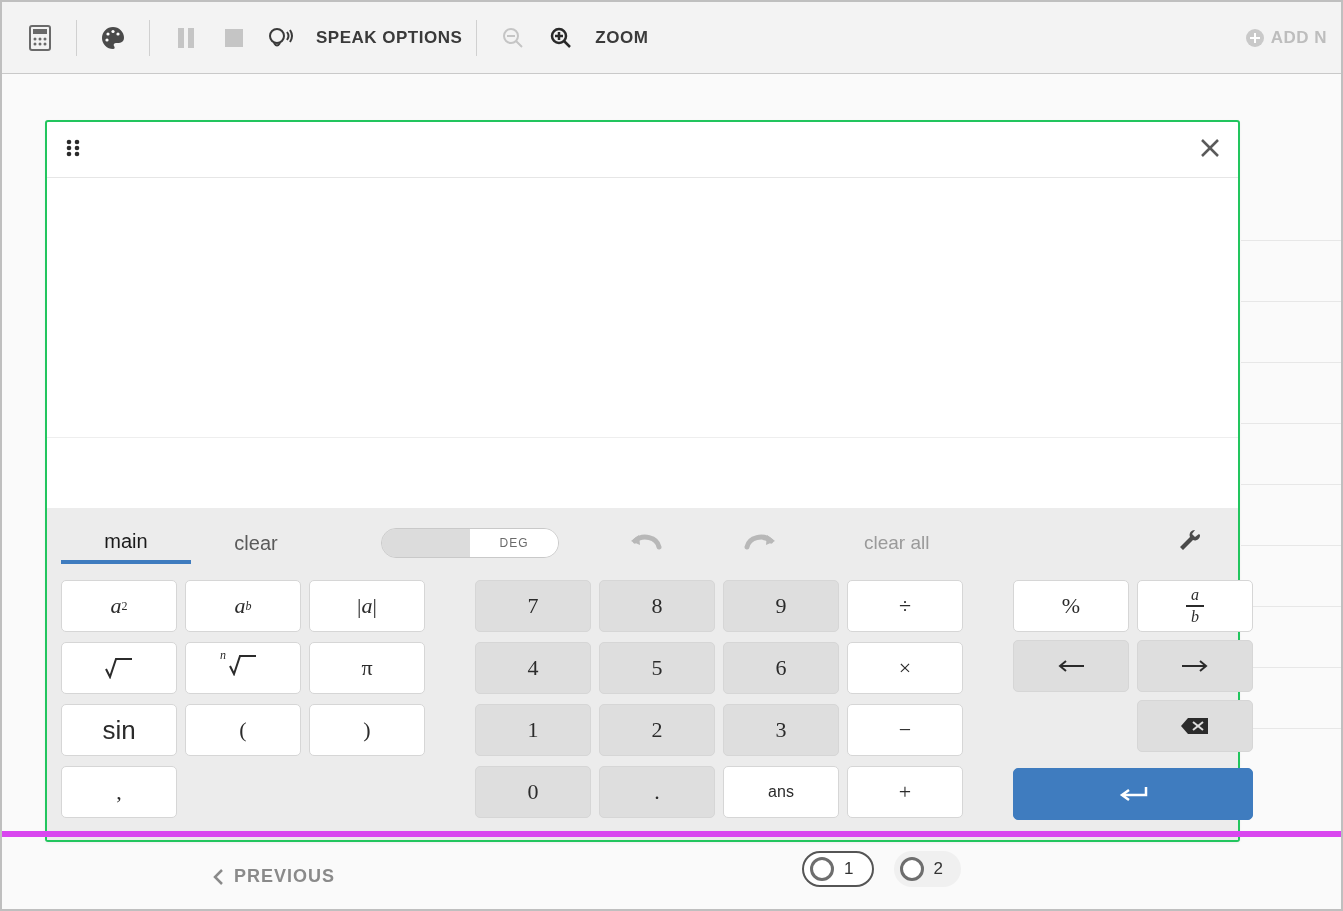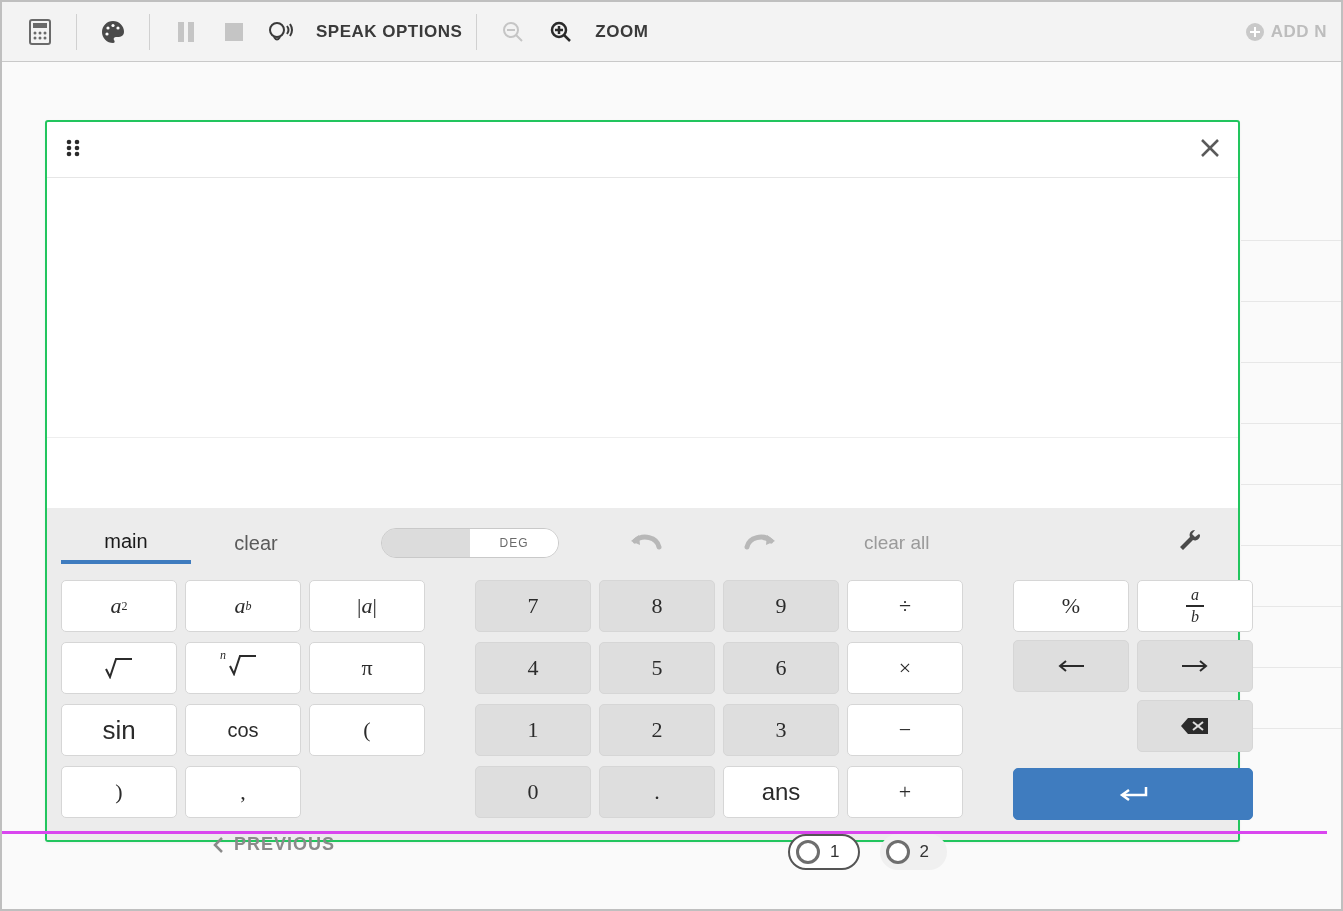--- a/index.html
+++ b/index.html
@@ -6,21 +6,21 @@
   body {
     margin: 0;
     font-family: "Segoe UI", Arial, sans-serif;
     background: #fafafa;
     width: 1343px;
     height: 911px;
     overflow: hidden;
     border: 2px solid #bfbfbf;
   }
   .toolbar {
-    height: 60px;
+    height: 72px;
     background: #f3f3f3;
     border-bottom: 1px solid #c9c9c9;
     display: flex;
     align-items: center;
     padding: 0 16px;
     gap: 4px;
     position: relative;
   }
   .toolbar .icon-btn {
     width: 44px;
@@ -192,27 +192,27 @@
   .key.shade { background: #dedede; }
   .key.enter { background: #3f7cbf; color: #fff; border-color:#3f7cbf; }
   .key.span2 { grid-column: span 2; }
   .ital { font-style: italic; }
   sup { font-size: 12px; vertical-align: super; }
   .arrow-svg { stroke:#2b2b2b; stroke-width:2; fill:none; }
 
   
   .bottom-bar {
     position: absolute;
-    left: 2px; right: 16px;
+    left: 2px; right: 2px;
     bottom: 24px;
     height: 56px;
     display: flex;
-    align-items: flex-start;
+    align-items: flex-end;
     padding: 0 210px;
-    border-top: 3px solid #d946ef;
+    border-top: 6px solid #d946ef;
   }
   .prev {
     display: flex;
     align-items: center;
     gap: 10px;
     color: #8a8a8a;
     font-weight: 600;
     letter-spacing: 1px;
     font-size: 18px;
   }
@@ -403,42 +403,41 @@
         <div class="key">
           <span style="position:relative;display:inline-block;">
             <span class="ital" style="font-size:12px;position:absolute;left:-8px;top:-6px;">n</span>
             <svg width="30" height="22" viewBox="0 0 30 22">
                 <path d="M2 12 L6 20 L12 2 L28 2" fill="none" stroke="#2b2b2b" stroke-width="2"></path>
               </svg>
           </span>
         </div>
         <div class="key">π</div>
         <div class="key" style="font-family:Arial;font-size:26px;">sin</div>
-        <div class="key" style="font-family:Arial;font-size:20px;">cos</div>
         <div class="key">(</div>
         <div class="key">)</div>
         <div class="key">,</div>
       </div>
 
       <div class="group mid">
         <div class="key shade">7</div>
         <div class="key shade">8</div>
         <div class="key shade">9</div>
         <div class="key">÷</div>
         <div class="key shade">4</div>
         <div class="key shade">5</div>
         <div class="key shade">6</div>
         <div class="key">×</div>
         <div class="key shade">1</div>
         <div class="key shade">2</div>
         <div class="key shade">3</div>
         <div class="key">−</div>
         <div class="key shade">0</div>
         <div class="key shade">.</div>
-        <div class="key" style="font-family:Arial;font-size:24px;">ans</div>
+        <div class="key" style="font-family:Arial;font-size:16px;">ans</div>
         <div class="key">+</div>
       </div>
 
       <div class="group right">
         <div class="key">%</div>
         <div class="key">
           <span style="display:inline-flex;flex-direction:column;align-items:center;line-height:1;">
             <span class="ital" style="font-size:16px;">a</span>
             <span style="width:18px;height:1.5px;background:#2b2b2b;margin:2px 0;"></span>
             <span class="ital" style="font-size:16px;">b</span>

